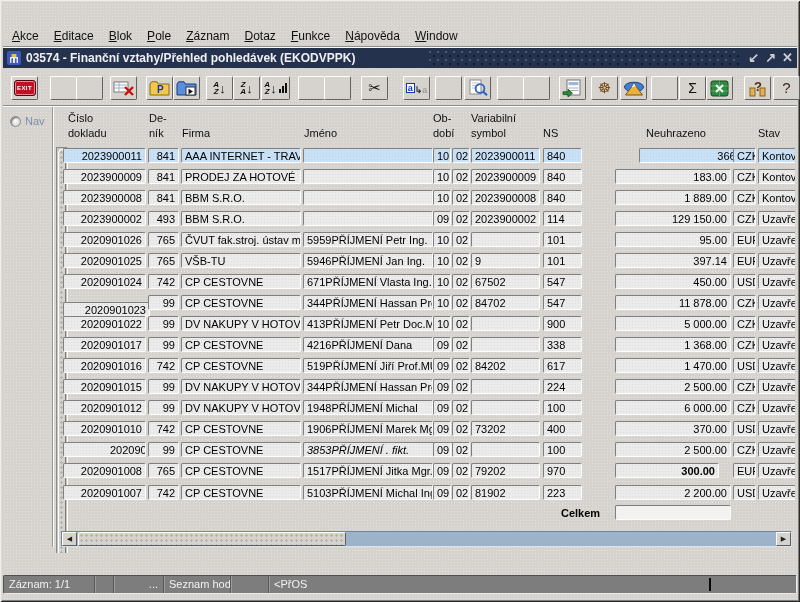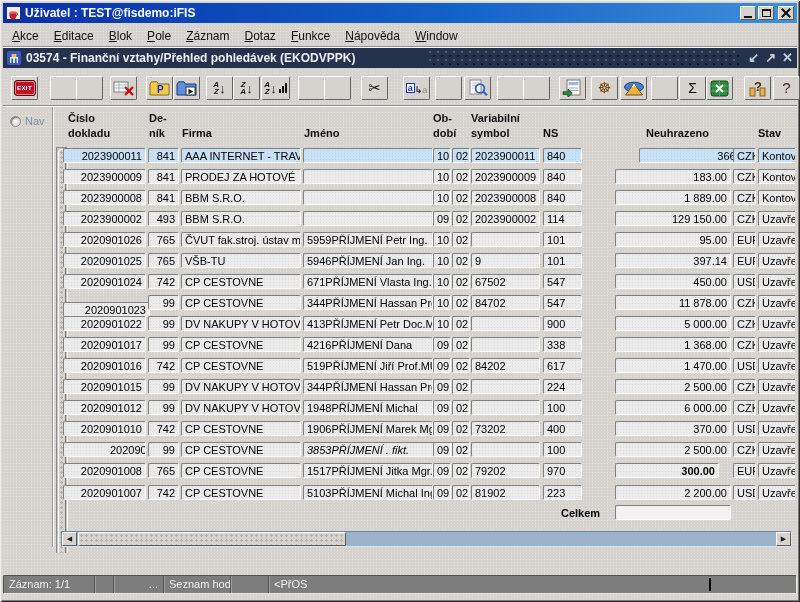--- a/index.html
+++ b/index.html
@@ -60,21 +60,21 @@
   .dup .d1{color:#1535b5;border:1px solid #1535b5;line-height:8px;padding:0 1px;background:#fff;}
   .dup .darr{font-size:9px;margin:3px 0 0 0;color:#333;}
   .dup .d2{color:#9a9a9a;margin-top:4px;}
   
   .canvas{position:absolute;left:3px;top:107px;width:792px;height:446px;overflow:hidden;}
   .vgroove{position:absolute;left:49px;top:0;bottom:6px;width:2px;border-left:1px solid #979797;border-right:1px solid #fbfbfb;}
   .nav-wrap{position:absolute;left:7px;top:8px;display:flex;align-items:center;}
   .nav-radio{width:11px;height:11px;border-radius:50%;background:radial-gradient(#ffffff,#c9c6c1);
     border:1px solid #8a8a8a;box-shadow:inset 1px 1px 1px #7b7b7b;}
   .nav-label{font-size:11px;color:#7e8ea8;margin-left:4px;}
-  .hdr{position:absolute;font-size:11px;font-weight:bold;color:#101010;white-space:nowrap;}
+  .hdr{position:absolute;font-size:11px;font-weight:normal;color:#101010;white-space:nowrap;}
   .fld{position:absolute;height:15px;padding:1px 3px;font-size:11px;line-height:13px;color:#000;
     background:#ebebeb;
     background-image:radial-gradient(rgba(120,120,120,.12) .6px, transparent .7px);background-size:3px 3px;
     border:1px solid;border-color:#7f7f7f #fdfdfd #fdfdfd #7f7f7f;border-radius:2px;
     white-space:nowrap;overflow:hidden;}
   .fld.sel{background-color:#c9e1f7;}
   .fld.r{text-align:right;}
   .fld.total{background:#f3f2f0;}
   .celkem-label{position:absolute;font-size:11px;font-weight:bold;color:#000;}
   
@@ -105,42 +105,20 @@
     border-right:1px solid #575757;box-shadow:1px 0 0 #9d9d9d;}
   .scell.right{text-align:right;}
   .scell.last{flex:1;border-right:none;box-shadow:none;position:relative;}
   .caret-mark{position:absolute;left:440px;top:2px;width:2px;height:13px;background:#060606;}
 </style>
 </head>
 <body>
 
 <div class="window">
 
-  <div class="titlebar">
-    <span style="display:inline-flex;">
-      <svg width="15" height="14">
-          <rect x="0.5" y="0.5" width="14" height="13" fill="#f2f0ec" stroke="#24306a"></rect>
-          <path d="M3.5 6.5 h7 v3.2 a3.4 3.4 0 0 1 -7 0 z" fill="#c22030"></path>
-          <ellipse cx="7" cy="6.5" rx="3.6" ry="1.3" fill="#e86060"></ellipse>
-          <path d="M10.5 7 q2.4 .4 0 2.4" fill="none" stroke="#c22030" stroke-width="1"></path>
-        </svg>
-    </span>
-    <span class="ttl">Uživatel : TEST@fisdemo:iFIS</span>
-    <span class="winbtns">
-      <span class="wbtn">
-          <span class="glyph-min"></span>
-        </span>
-      <span class="wbtn">
-          <span class="glyph-max"></span>
-        </span>
-      <span class="wbtn close">
-          <span class="glyph-x"></span>
-        </span>
-    </span>
-  </div>
 
   <div class="menubar" id="menubar">
       <span class="menu-item"><u>A</u>kce</span>
       <span class="menu-item"><u>E</u>ditace</span>
       <span class="menu-item"><u>B</u>lok</span>
       <span class="menu-item"><u>P</u>ole</span>
       <span class="menu-item"><u>Z</u>áznam</span>
       <span class="menu-item"><u>D</u>otaz</span>
       <span class="menu-item"><u>F</u>unkce</span>
       <span class="menu-item"><u>N</u>ápověda</span>

